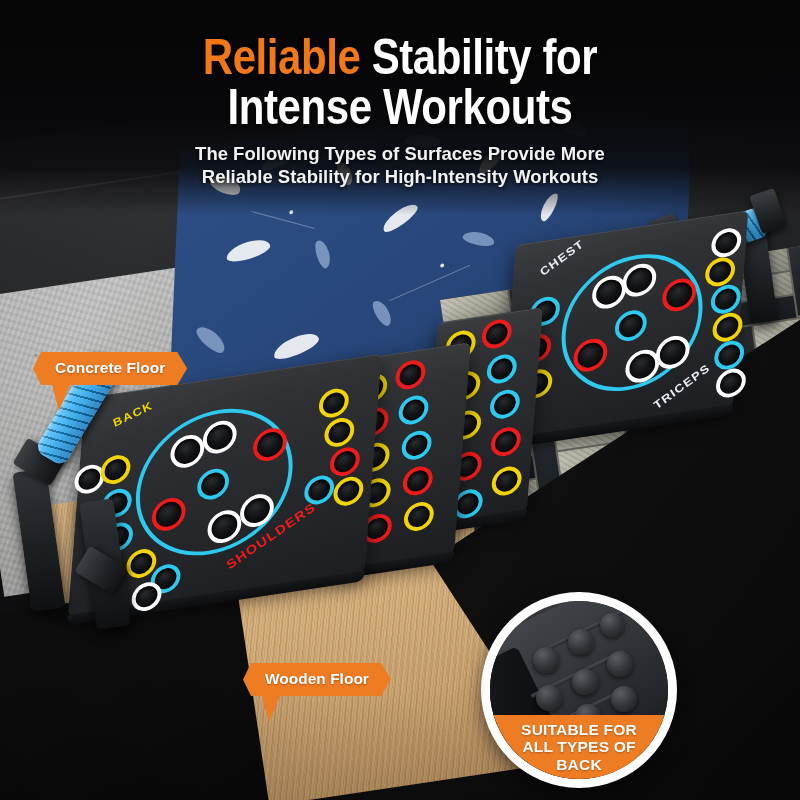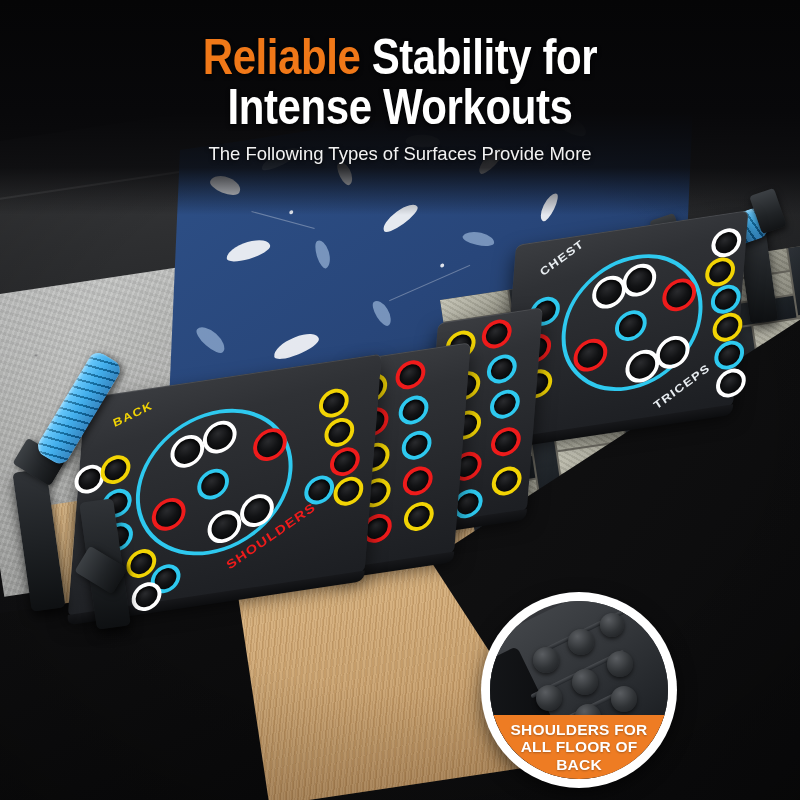--- a/index.html
+++ b/index.html
@@ -83,21 +83,21 @@
   #header{position:absolute;left:0;top:0;width:800px;text-align:center;z-index:40;}
   #headline{margin:0;padding-top:33px;line-height:.99;
     font-family:"Liberation Sans Narrow","Liberation Sans",sans-serif;
     font-weight:bold;font-size:50px;letter-spacing:-.5px;
     color:#ffffff;transform:scaleX(.84);
     text-shadow:0 2px 5px rgba(0,0,0,.85);}
   #headline .hl-orange{color:#F07818;}
   #headline .ln{display:block;}
   #subtitle{margin:11px 0 0 0;line-height:1.24;font-size:18.5px;color:#f2f2f2;
     text-shadow:0 1px 4px rgba(0,0,0,.9);}
-  #subtitle .sl{display:block;}
+  #subtitle .sl{display:block;font-weight:bold;}
 
   
   #board-wrap{position:absolute;left:0;top:0;width:800px;height:800px;z-index:20;}
 
   .panel{position:absolute;background:
       linear-gradient(172deg,#3b3d41 0%,#2f3135 22%,#26282c 60%,#1c1e22 100%);
     border-radius:7px;
     box-shadow:0 10px 20px rgba(0,0,0,.62), inset 0 1px 0 rgba(255,255,255,.10);}
   .panel .edge{position:absolute;left:0;right:0;bottom:-9px;height:11px;border-radius:0 0 8px 8px;
     background:linear-gradient(180deg,#17181b,#0c0d0f);}
@@ -440,42 +440,51 @@
   <div id="header">
     <h1 id="headline">
       <span class="ln">
         <span class="hl-orange">Reliable</span>
         <span>Stability for</span>
       </span>
       <span class="ln">Intense Workouts</span>
     </h1>
     <p id="subtitle">
       <span class="sl">The Following Types of Surfaces Provide More</span>
+      <span class="sl">Reliable Stability for High-Intensity Workouts</span>
     </p>
   </div>
 
+  <div class="callout" id="co-concrete">
+    <div class="bub">Concrete Floor</div>
+    <div class="tail"></div>
+  </div>
+  <div class="callout" id="co-wooden">
+    <div class="bub">Wooden Floor</div>
+    <div class="tail"></div>
+  </div>
 
   <div id="inset">
     <div id="inset-photo">
       <div class="plate"></div>
       <div class="sidewall"></div>
       <div class="rib" style="left:26%;top:16%;width:54%;height:4px;transform:rotate(-26deg);"></div>
       <div class="rib" style="left:20%;top:40%;width:58%;height:4px;transform:rotate(-26deg);"></div>
       <div class="rib" style="left:16%;top:64%;width:58%;height:4px;transform:rotate(-26deg);"></div>
       <div class="foot" style="left:62%;top:7%;width:24px;height:24px;"></div>
       <div class="foot" style="left:44%;top:16%;width:26px;height:26px;"></div>
       <div class="foot" style="left:24%;top:26%;width:26px;height:26px;"></div>
       <div class="foot" style="left:66%;top:28%;width:26px;height:26px;"></div>
       <div class="foot" style="left:46%;top:38%;width:26px;height:26px;"></div>
       <div class="foot" style="left:26%;top:47%;width:26px;height:26px;"></div>
       <div class="foot" style="left:68%;top:48%;width:26px;height:26px;"></div>
       <div class="foot" style="left:48%;top:58%;width:26px;height:26px;"></div>
       <div class="foot" style="left:28%;top:66%;width:26px;height:26px;"></div>
       <div class="foot" style="left:58%;top:70%;width:24px;height:24px;"></div>
       <div id="inset-banner">
-        <span>SHOULDERS FOR</span>
-        <span>ALL FLOOR OF</span>
+        <span>SUITABLE FOR</span>
+        <span>ALL TYPES OF</span>
         <span>BACK</span>
       </div>
     </div>
   </div>
 
 </div>
 
 </body></html>

